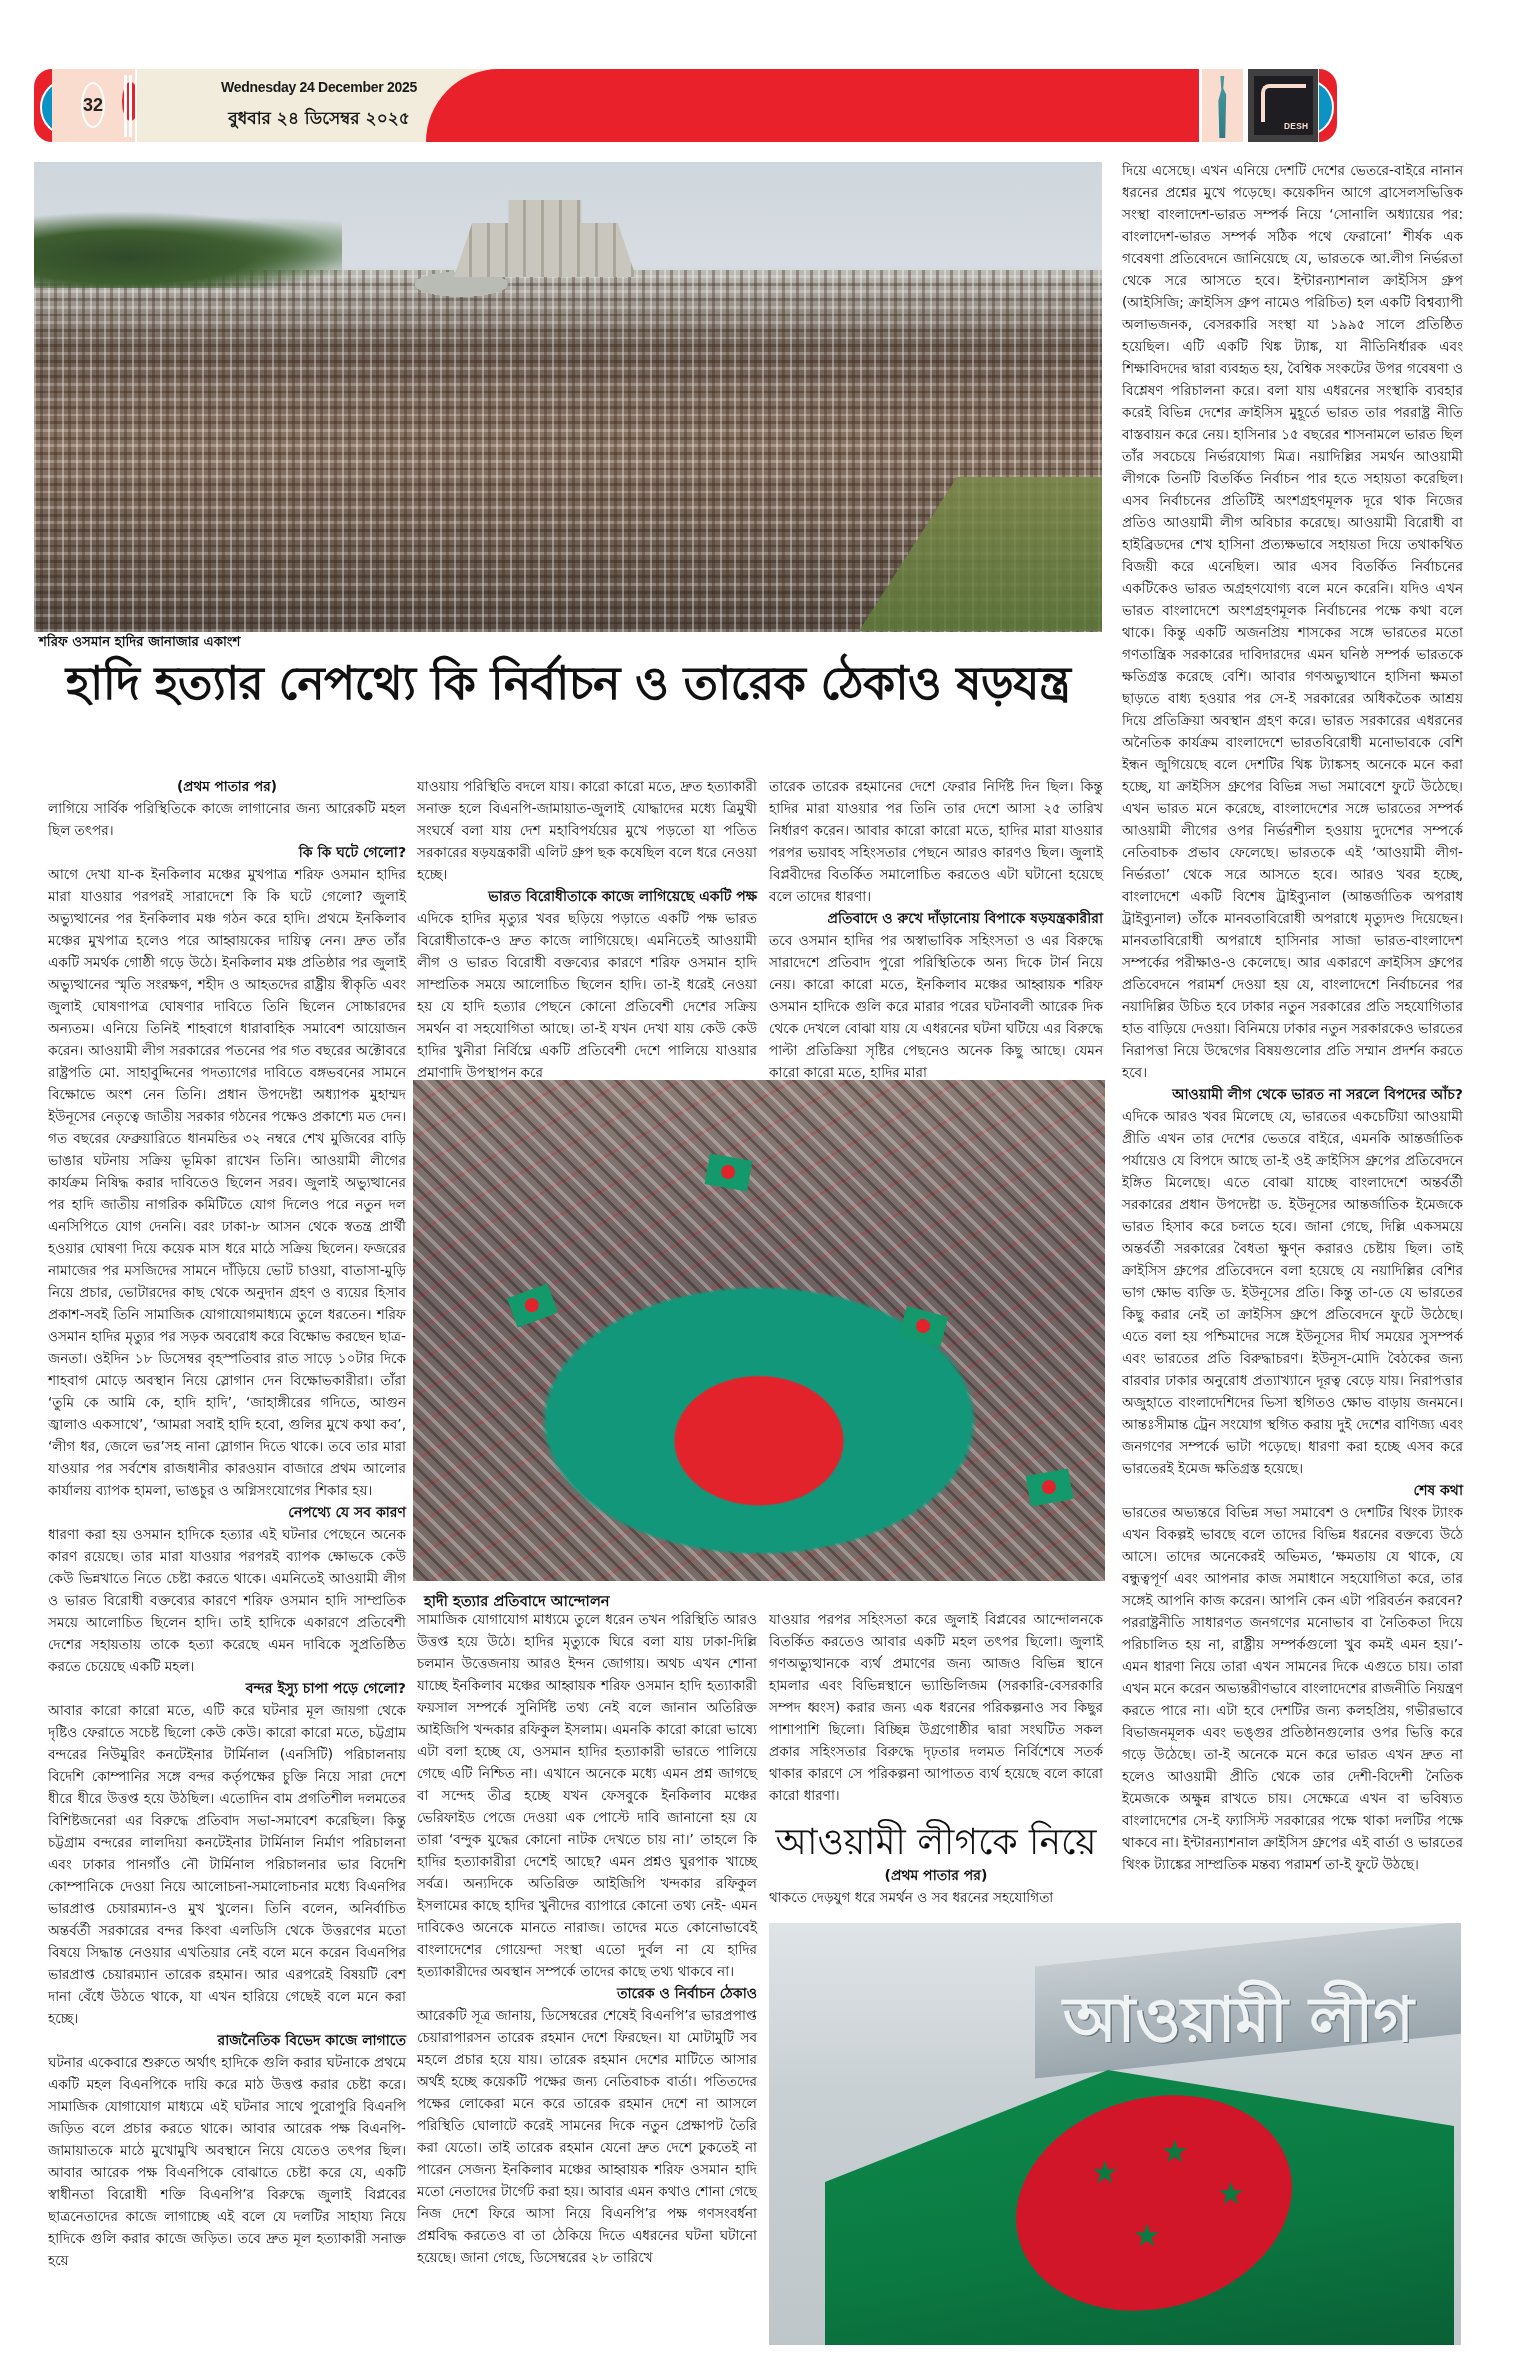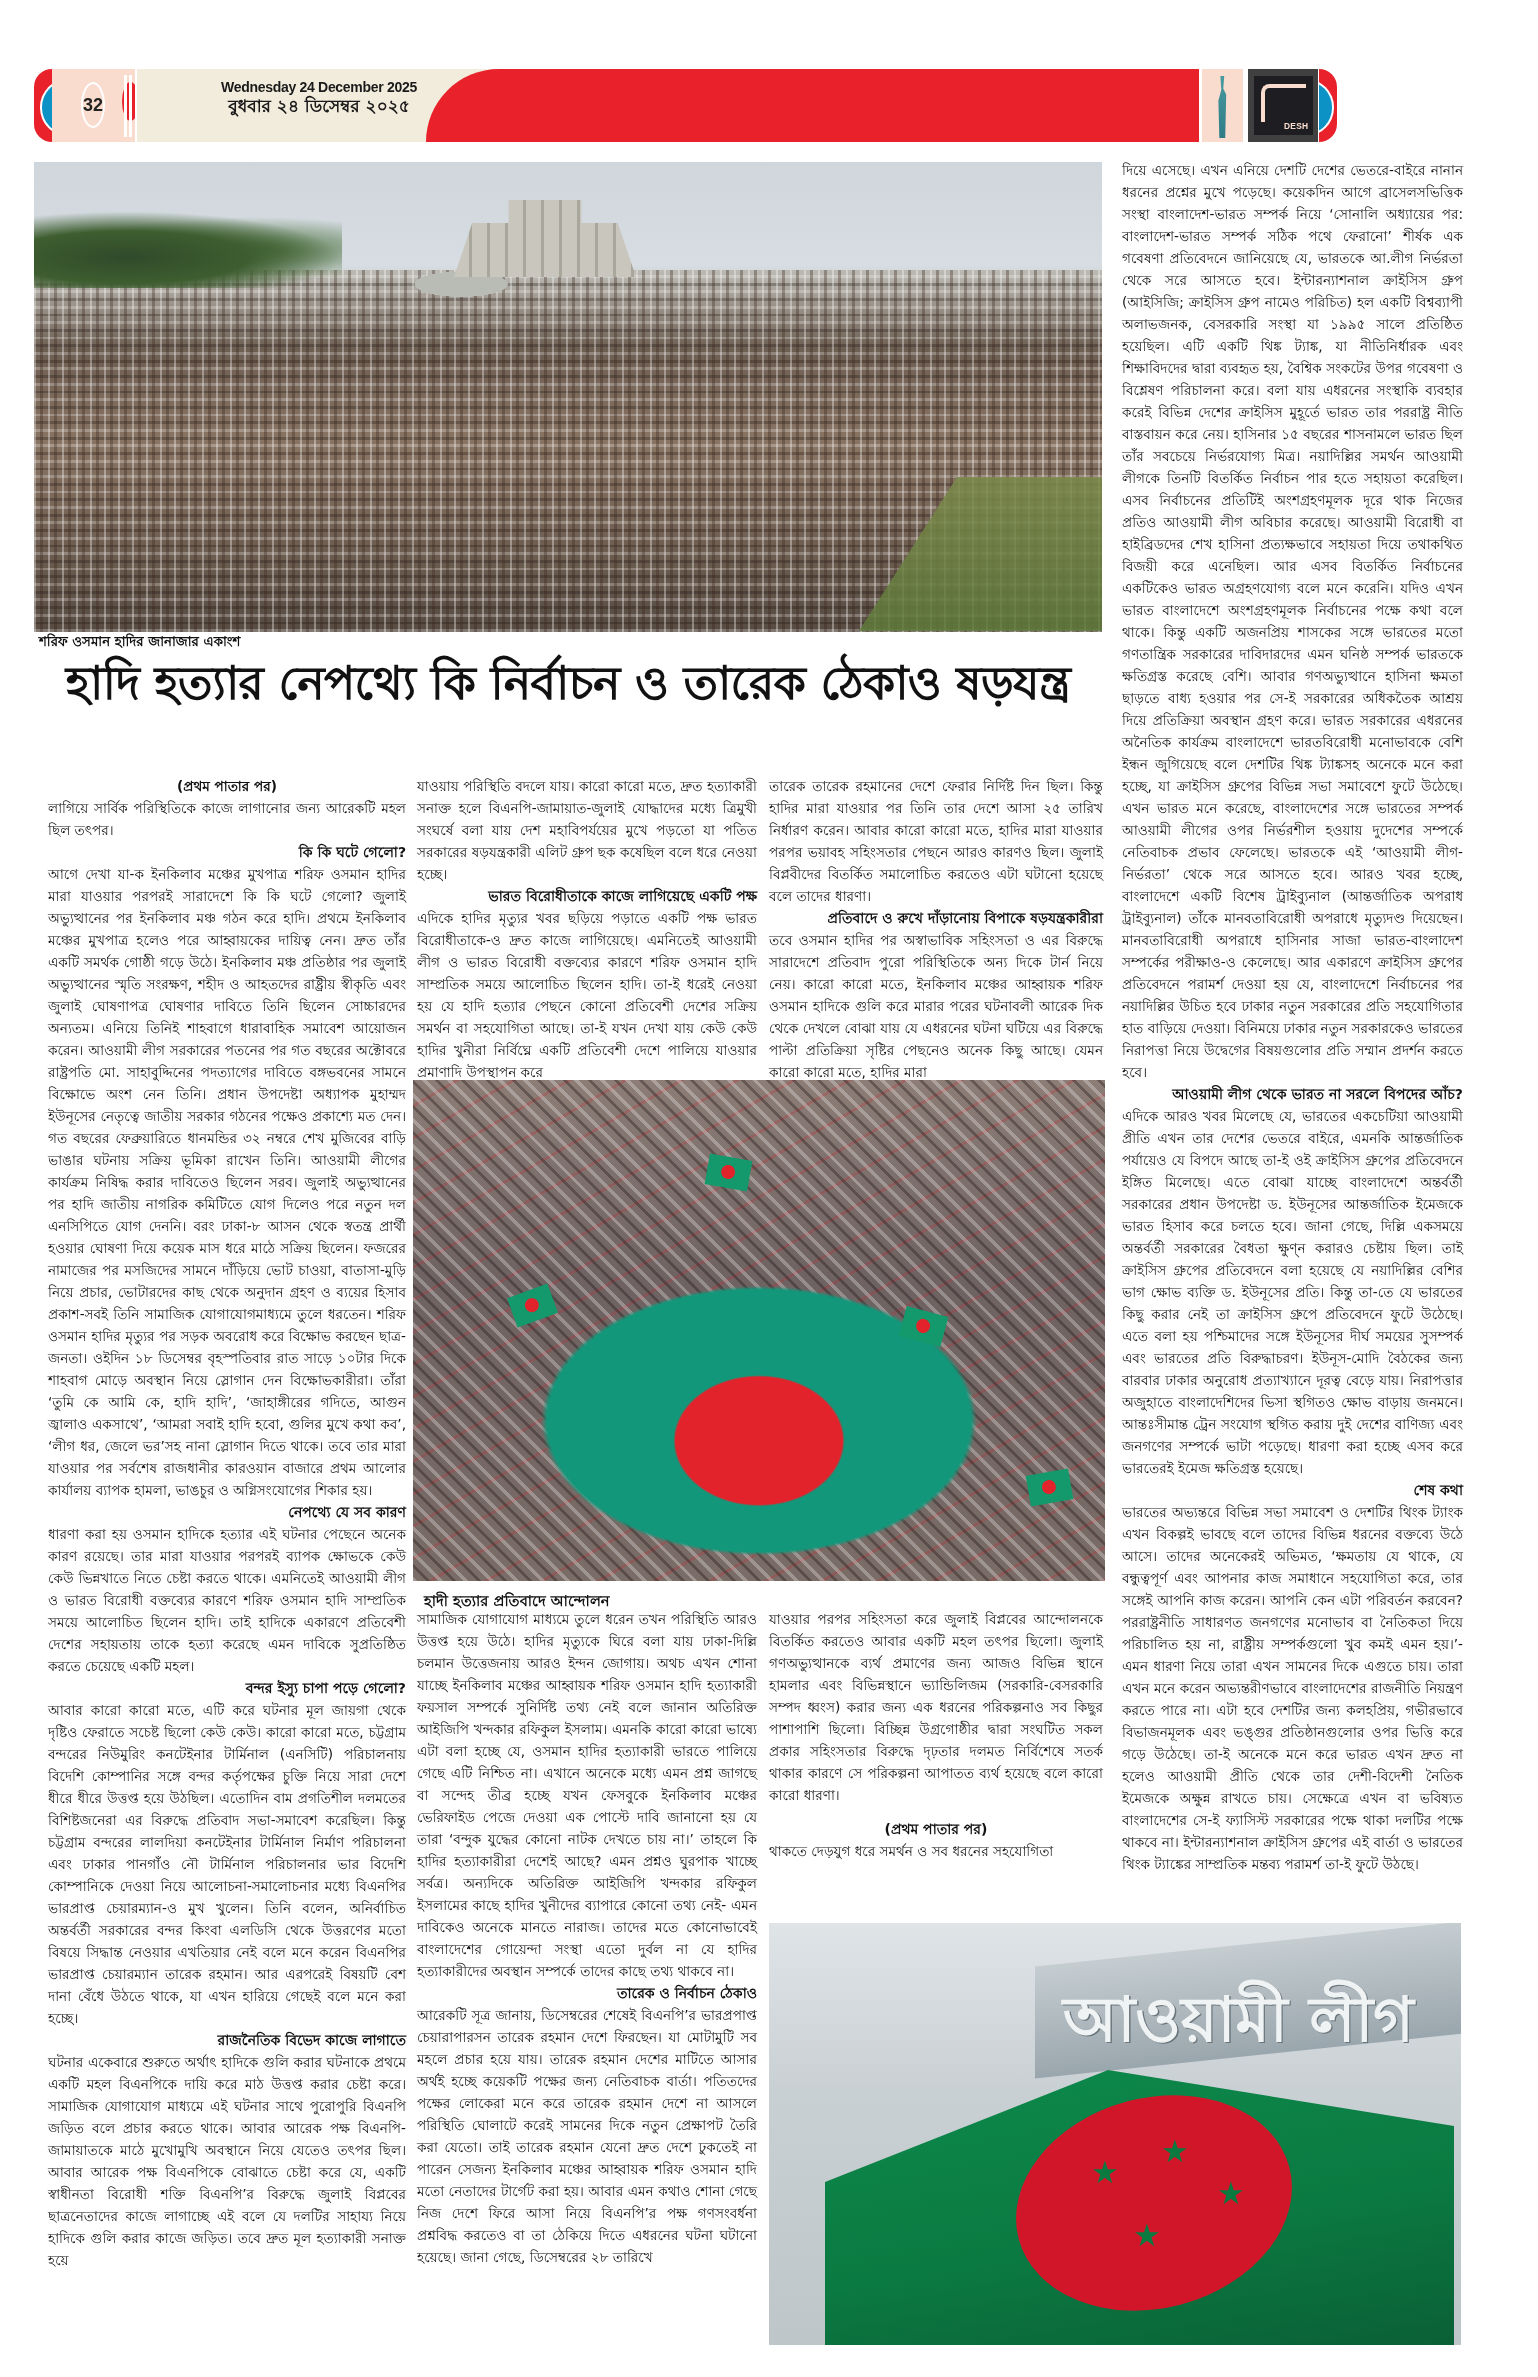--- a/index.html
+++ b/index.html
@@ -10,21 +10,21 @@
   .masthead { position: absolute; left: 34px; top: 69px; width: 1426px; height: 73px; }
   .mh-cap-left { position: absolute; left: 0; top: 0; width: 18px; height: 73px; border-radius: 36px 0 0 36px; background: #e8212b; overflow: hidden; }
   .mh-cap-left::after { content: ""; position: absolute; left: 5.6px; top: 9.8px; width: 28px; height: 53px; border-radius: 28px 0 0 28px; background: #0d92c6; border: 2.1px solid #fff; border-right: none; }
   .mh-pagebox { position: absolute; left: 18px; top: 0; width: 83px; height: 73px; background: #fadcce; }
   .mh-pagenum { position: absolute; left: 29px; top: 12.6px; width: 24px; height: 46px; border: 2.1px solid #fff; border-radius: 50%; font-family: "Liberation Sans", sans-serif; font-weight: bold; font-size: 18px; line-height: 42px; text-align: center; color: #222; }
   .mh-emblem { position: absolute; left: 69px; top: 5.6px; width: 19.6px; height: 62px; }
   .mh-emblem .pillar { position: absolute; top: 0; width: 2.8px; height: 62px; background: #fff; }
   .mh-emblem .disc { position: absolute; left: 1.4px; top: 7px; width: 17px; height: 39px; border-radius: 50%; background: #e8212b; }
   .mh-datebar { position: absolute; left: 103px; top: 0; width: 364px; height: 73px; background: #f2ecdc; }
   .mh-date-en { position: absolute; left: 0; width: 100%; top: 9.8px; text-align: center; font-family: "Liberation Sans", sans-serif; font-weight: bold; font-size: 14px; letter-spacing: -0.3px; color: #1a1a1a; }
-  .mh-date-bn { position: absolute; left: 0; width: 100%; top: 24px; text-align: center; font-weight: bold; font-size: 17px; color: #1a1a1a; }
+  .mh-date-bn { position: absolute; left: 0; width: 100%; top: 36px; text-align: center; font-weight: bold; font-size: 17px; color: #1a1a1a; }
   .mh-redbar { position: absolute; left: 392px; top: 0; width: 773px; height: 73px; background: #e8212b; border-radius: 126px 0 0 0; }
   .mh-section { position: absolute; left: 888px; top: 15.4px; width: 231px; text-align: center; font-weight: bold; font-size: 24px; color: #fff; }
   .mh-liberty { position: absolute; left: 1168px; top: 0; width: 41px; height: 73px; background: #fadcce; }
   .mh-liberty .statue { position: absolute; left: 15.4px; top: 7px; width: 9.8px; height: 62px; background: linear-gradient(#4a9aa0, #2f7c86); clip-path: polygon(30% 0, 70% 0, 60% 20%, 90% 30%, 80% 100%, 20% 100%, 10% 40%, 40% 22%); }
   .mh-logo-box { position: absolute; left: 1214px; top: 0; width: 70px; height: 73px; background: #404040; }
   .mh-logo { position: absolute; left: 5.6px; top: 7px; width: 59px; height: 59px; background: #1d1d22; color: #fff; font-family: "Liberation Sans", sans-serif; font-weight: bold; font-size: 8.4px; }
   .mh-logo .glyph { position: absolute; left: 7px; top: 8.4px; width: 45px; height: 38px; border: 4.2px solid #fadcce; border-bottom: none; border-right: none; border-radius: 8.4px 0 0 0; }
   .mh-logo .desh { position: absolute; right: 4.2px; bottom: 4.2px; letter-spacing: 0.3px; color: #fadcce; }
   .mh-cap-right { position: absolute; left: 1285px; top: 0; width: 18px; height: 73px; border-radius: 0 36px 36px 0; background: #e8212b; overflow: hidden; }
   .mh-cap-right::after { content: ""; position: absolute; left: -15.4px; top: 9.8px; width: 28px; height: 53px; border-radius: 0 28px 28px 0; background: #0d92c6; border: 2.1px solid #fff; border-left: none; }
@@ -163,20 +163,21 @@
   <p>সামাজিক যোগাযোগ মাধ্যমে তুলে ধরেন তখন পরিস্থিতি আরও উত্তপ্ত হয়ে উঠে। হাদির মৃত্যুকে ঘিরে বলা যায় ঢাকা-দিল্লি চলমান উত্তেজনায় আরও ইন্দন জোগায়। অথচ এখন শোনা যাচ্ছে ইনকিলাব মঞ্চের আহ্বায়ক শরিফ ওসমান হাদি হত্যাকারী ফয়সাল সম্পর্কে সুনির্দিষ্ট তথ্য নেই বলে জানান অতিরিক্ত আইজিপি খন্দকার রফিকুল ইসলাম। এমনকি কারো কারো ভাষ্যে এটা বলা হচ্ছে যে, ওসমান হাদির হত্যাকারী ভারতে পালিয়ে গেছে এটি নিশ্চিত না। এখানে অনেকে মধ্যে এমন প্রশ্ন জাগছে বা সন্দেহ তীব্র হচ্ছে যখন ফেসবুকে ইনকিলাব মঞ্চের ভেরিফাইড পেজে দেওয়া এক পোস্টে দাবি জানানো হয় যে তারা ‘বন্দুক যুদ্ধের কোনো নাটক দেখতে চায় না।’ তাহলে কি হাদির হত্যাকারীরা দেশেই আছে? এমন প্রশ্নও ঘুরপাক খাচ্ছে সর্বত্র। অন্যদিকে অতিরিক্ত আইজিপি খন্দকার রফিকুল ইসলামের কাছে হাদির খুনীদের ব্যাপারে কোনো তথ্য নেই- এমন দাবিকেও অনেকে মানতে নারাজ। তাদের মতে কোনোভাবেই বাংলাদেশের গোয়েন্দা সংস্থা এতো দুর্বল না যে হাদির হত্যাকারীদের অবস্থান সম্পর্কে তাদের কাছে তথ্য থাকবে না।</p>
   <p class="sub">তারেক ও নির্বাচন ঠেকাও</p>
   <p>আরেকটি সূত্র জানায়, ডিসেম্বরের শেষেই বিএনপি’র ভারপ্রপাপ্ত চেয়ারাপারসন তারেক রহমান দেশে ফিরছেন। যা মোটামুটি সব মহলে প্রচার হয়ে যায়। তারেক রহমান দেশের মাটিতে আসার অর্থই হচ্ছে কয়েকটি পক্ষের জন্য নেতিবাচক বার্তা। পতিতদের পক্ষের লোকেরা মনে করে তারেক রহমান দেশে না আসলে পরিস্থিতি ঘোলাটে করেই সামনের দিকে নতুন প্রেক্ষাপট তৈরি করা যেতো। তাই তারেক রহমান যেনো দ্রুত দেশে ঢুকতেই না পারেন সেজন্য ইনকিলাব মঞ্চের আহ্বায়ক শরিফ ওসমান হাদি মতো নেতাদের টার্গেট করা হয়। আবার এমন কথাও শোনা গেছে নিজ দেশে ফিরে আসা নিয়ে বিএনপি’র পক্ষ গণসংবর্ধনা প্রশ্নবিদ্ধ করতেও বা তা ঠেকিয়ে দিতে এধরনের ঘটনা ঘটানো হয়েছে। জানা গেছে, ডিসেম্বরের ২৮ তারিখে</p>
 </article>
 
 <article class="col c3b">
   <p>যাওয়ার পরপর সহিংসতা করে জুলাই বিপ্লবের আন্দোলনকে বিতর্কিত করতেও আবার একটি মহল তৎপর ছিলো। জুলাই গণঅভ্যুত্থানকে ব্যর্থ প্রমাণের জন্য আজও বিভিন্ন স্থানে হামলার এবং বিভিন্নস্থানে ভ্যান্ডিলিজম (সরকারি-বেসরকারি সম্পদ ধ্বংস) করার জন্য এক ধরনের পরিকল্পনাও সব কিছুর পাশাপাশি ছিলো। বিচ্ছিন্ন উগ্রগোষ্ঠীর দ্বারা সংঘটিত সকল প্রকার সহিংসতার বিরুদ্ধে দৃঢ়তার দলমত নির্বিশেষে সতর্ক থাকার কারণে সে পরিকল্পনা আপাতত ব্যর্থ হয়েছে বলে কারো কারো ধারণা।</p>
 </article>
 
 <section class="awami-head">
+  <div class="awami-title">আওয়ামী লীগকে নিয়ে</div>
   <div class="awami-cont">(প্রথম পাতার পর)</div>
   <div class="awami-first">থাকতে দেড়যুগ ধরে সমর্থন ও সব ধরনের সহযোগিতা</div>
 </section>
 
 <article class="col c4">
   <p>দিয়ে এসেছে। এখন এনিয়ে দেশটি দেশের ভেতরে-বাইরে নানান ধরনের প্রশ্নের মুখে পড়েছে। কয়েকদিন আগে ব্রাসেলসভিত্তিক সংস্থা বাংলাদেশ-ভারত সম্পর্ক নিয়ে ‘সোনালি অধ্যায়ের পর: বাংলাদেশ-ভারত সম্পর্ক সঠিক পথে ফেরানো’ শীর্ষক এক গবেষণা প্রতিবেদনে জানিয়েছে যে, ভারতকে আ.লীগ নির্ভরতা থেকে সরে আসতে হবে। ইন্টারন্যাশনাল ক্রাইসিস গ্রুপ (আইসিজি; ক্রাইসিস গ্রুপ নামেও পরিচিত) হল একটি বিশ্বব্যাপী অলাভজনক, বেসরকারি সংস্থা যা ১৯৯৫ সালে প্রতিষ্ঠিত হয়েছিল। এটি একটি থিঙ্ক ট্যাঙ্ক, যা নীতিনির্ধারক এবং শিক্ষাবিদদের দ্বারা ব্যবহৃত হয়, বৈশ্বিক সংকটের উপর গবেষণা ও বিশ্লেষণ পরিচালনা করে। বলা যায় এধরনের সংস্থাকি ব্যবহার করেই বিভিন্ন দেশের ক্রাইসিস মুহূর্তে ভারত তার পররাষ্ট্র নীতি বাস্তবায়ন করে নেয়। হাসিনার ১৫ বছরের শাসনামলে ভারত ছিল তাঁর সবচেয়ে নির্ভরযোগ্য মিত্র। নয়াদিল্লির সমর্থন আওয়ামী লীগকে তিনটি বিতর্কিত নির্বাচন পার হতে সহায়তা করেছিল। এসব নির্বাচনের প্রতিটিই অংশগ্রহণমূলক দূরে থাক নিজের প্রতিও আওয়ামী লীগ অবিচার করেছে। আওয়ামী বিরোধী বা হাইব্রিডদের শেখ হাসিনা প্রত্যক্ষভাবে সহায়তা দিয়ে তথাকথিত বিজয়ী করে এনেছিল। আর এসব বিতর্কিত নির্বাচনের একটিকেও ভারত অগ্রহণযোগ্য বলে মনে করেনি। যদিও এখন ভারত বাংলাদেশে অংশগ্রহণমূলক নির্বাচনের পক্ষে কথা বলে থাকে। কিন্তু একটি অজনপ্রিয় শাসকের সঙ্গে ভারতের মতো গণতান্ত্রিক সরকারের দাবিদারদের এমন ঘনিষ্ঠ সম্পর্ক ভারতকে ক্ষতিগ্রস্ত করেছে বেশি। আবার গণঅভ্যুত্থানে হাসিনা ক্ষমতা ছাড়তে বাধ্য হওয়ার পর সে-ই সরকারের অধিকতৈক আশ্রয় দিয়ে প্রতিক্রিয়া অবস্থান গ্রহণ করে। ভারত সরকারের এধরনের অনৈতিক কার্যক্রম বাংলাদেশে ভারতবিরোধী মনোভাবকে বেশি ইন্ধন জুগিয়েছে বলে দেশটির থিঙ্ক ট্যাঙ্কসহ অনেকে মনে করা হচ্ছে, যা ক্রাইসিস গ্রুপের বিভিন্ন সভা সমাবেশে ফুটে উঠেছে। এখন ভারত মনে করেছে, বাংলাদেশের সঙ্গে ভারতের সম্পর্ক আওয়ামী লীগের ওপর নির্ভরশীল হওয়ায় দুদেশের সম্পর্কে নেতিবাচক প্রভাব ফেলেছে। ভারতকে এই ‘আওয়ামী লীগ-নির্ভরতা’ থেকে সরে আসতে হবে। আরও খবর হচ্ছে, বাংলাদেশে একটি বিশেষ ট্রাইব্যুনাল (আন্তর্জাতিক অপরাধ ট্রাইব্যুনাল) তাঁকে মানবতাবিরোধী অপরাধে মৃত্যুদণ্ড দিয়েছেন। মানবতাবিরোধী অপরাধে হাসিনার সাজা ভারত-বাংলাদেশ সম্পর্কের পরীক্ষাও-ও কেলেছে। আর একারণে ক্রাইসিস গ্রুপের প্রতিবেদনে পরামর্শ দেওয়া হয় যে, বাংলাদেশে নির্বাচনের পর নয়াদিল্লির উচিত হবে ঢাকার নতুন সরকারের প্রতি সহযোগিতার হাত বাড়িয়ে দেওয়া। বিনিময়ে ঢাকার নতুন সরকারকেও ভারতের নিরাপত্তা নিয়ে উদ্বেগের বিষয়গুলোর প্রতি সম্মান প্রদর্শন করতে হবে।</p>
   <p class="sub">আওয়ামী লীগ থেকে ভারত না সরলে বিপদের আঁচ?</p>
   <p>এদিকে আরও খবর মিলেছে যে, ভারতের একচেটিয়া আওয়ামী প্রীতি এখন তার দেশের ভেতরে বাইরে, এমনকি আন্তর্জাতিক পর্যায়েও যে বিপদে আছে তা-ই ওই ক্রাইসিস গ্রুপের প্রতিবেদনে ইঙ্গিত মিলেছে। এতে বোঝা যাচ্ছে বাংলাদেশে অন্তর্বর্তী সরকারের প্রধান উপদেষ্টা ড. ইউনূসের আন্তর্জাতিক ইমেজকে ভারত হিসাব করে চলতে হবে। জানা গেছে, দিল্লি একসময়ে অন্তর্বর্তী সরকারের বৈধতা ক্ষুণ্ন করারও চেষ্টায় ছিল। তাই ক্রাইসিস গ্রুপের প্রতিবেদনে বলা হয়েছে যে নয়াদিল্লির বেশির ভাগ ক্ষোভ ব্যক্তি ড. ইউনূসের প্রতি। কিন্তু তা-তে যে ভারতের কিছু করার নেই তা ক্রাইসিস গ্রুপে প্রতিবেদনে ফুটে উঠেছে। এতে বলা হয় পশ্চিমাদের সঙ্গে ইউনূসের দীর্ঘ সময়ের সুসম্পর্ক এবং ভারতের প্রতি বিরুদ্ধাচরণ। ইউনূস-মোদি বৈঠকের জন্য বারবার ঢাকার অনুরোধ প্রত্যাখ্যানে দূরত্ব বেড়ে যায়। নিরাপত্তার অজুহাতে বাংলাদেশিদের ভিসা স্থগিতও ক্ষোভ বাড়ায় জনমনে। আন্তঃসীমান্ত ট্রেন সংযোগ স্থগিত করায় দুই দেশের বাণিজ্য এবং জনগণের সম্পর্কে ভাটা পড়েছে। ধারণা করা হচ্ছে এসব করে ভারতেরই ইমেজ ক্ষতিগ্রস্ত হয়েছে।</p>
   <p class="sub">শেষ কথা</p>
   <p>ভারতের অভ্যন্তরে বিভিন্ন সভা সমাবেশ ও দেশটির থিংক ট্যাংক এখন বিকল্পই ভাবছে বলে তাদের বিভিন্ন ধরনের বক্তব্যে উঠে আসে। তাদের অনেকেরই অভিমত, ‘ক্ষমতায় যে থাকে, যে বন্ধুত্বপূর্ণ এবং আপনার কাজ সমাধানে সহযোগিতা করে, তার সঙ্গেই আপনি কাজ করেন। আপনি কেন এটা পরিবর্তন করবেন? পররাষ্ট্রনীতি সাধারণত জনগণের মনোভাব বা নৈতিকতা দিয়ে পরিচালিত হয় না, রাষ্ট্রীয় সম্পর্কগুলো খুব কমই এমন হয়।’- এমন ধারণা নিয়ে তারা এখন সামনের দিকে এগুতে চায়। তারা এখন মনে করেন অভ্যন্তরীণভাবে বাংলাদেশের রাজনীতি নিয়ন্ত্রণ করতে পারে না। এটা হবে দেশটির জন্য কলহপ্রিয়, গভীরভাবে বিভাজনমূলক এবং ভঙ্গুর প্রতিষ্ঠানগুলোর ওপর ভিত্তি করে গড়ে উঠেছে। তা-ই অনেকে মনে করে ভারত এখন দ্রুত না হলেও আওয়ামী প্রীতি থেকে তার দেশী-বিদেশী নৈতিক ইমেজকে অক্ষুন্ন রাখতে চায়। সেক্ষেত্রে এখন বা ভবিষ্যত বাংলাদেশের সে-ই ফ্যাসিস্ট সরকারের পক্ষে থাকা দলটির পক্ষে থাকবে না। ইন্টারন্যাশনাল ক্রাইসিস গ্রুপের এই বার্তা ও ভারতের থিংক ট্যাঙ্কের সাম্প্রতিক মন্তব্য পরামর্শ তা-ই ফুটে উঠছে।</p>

